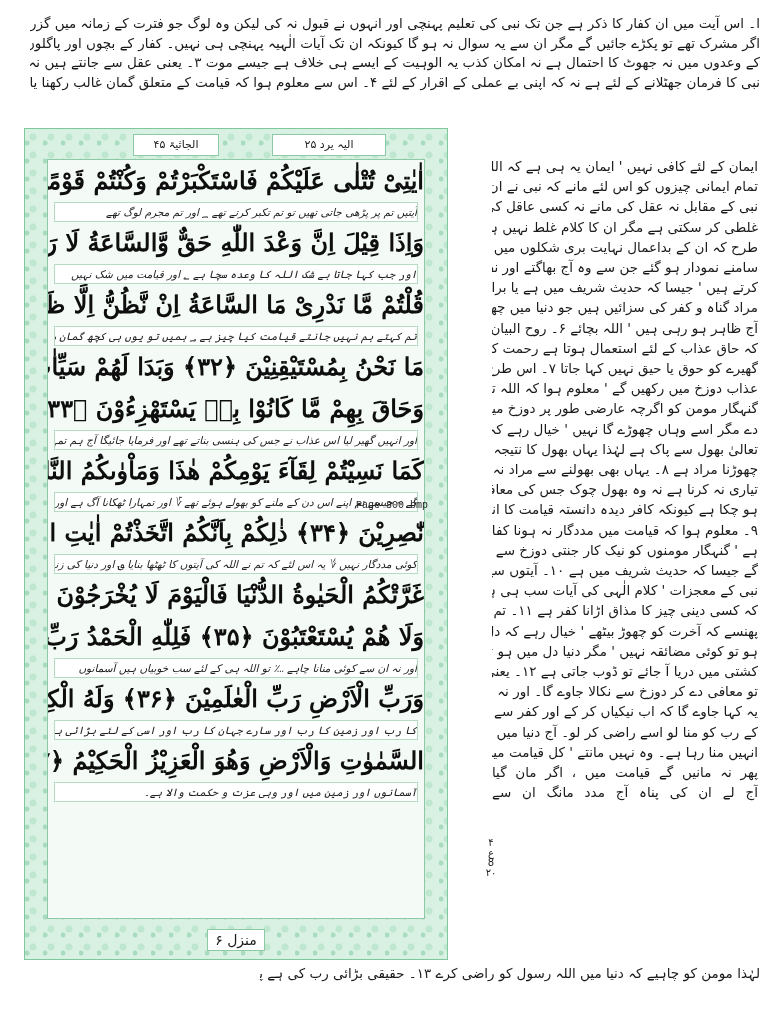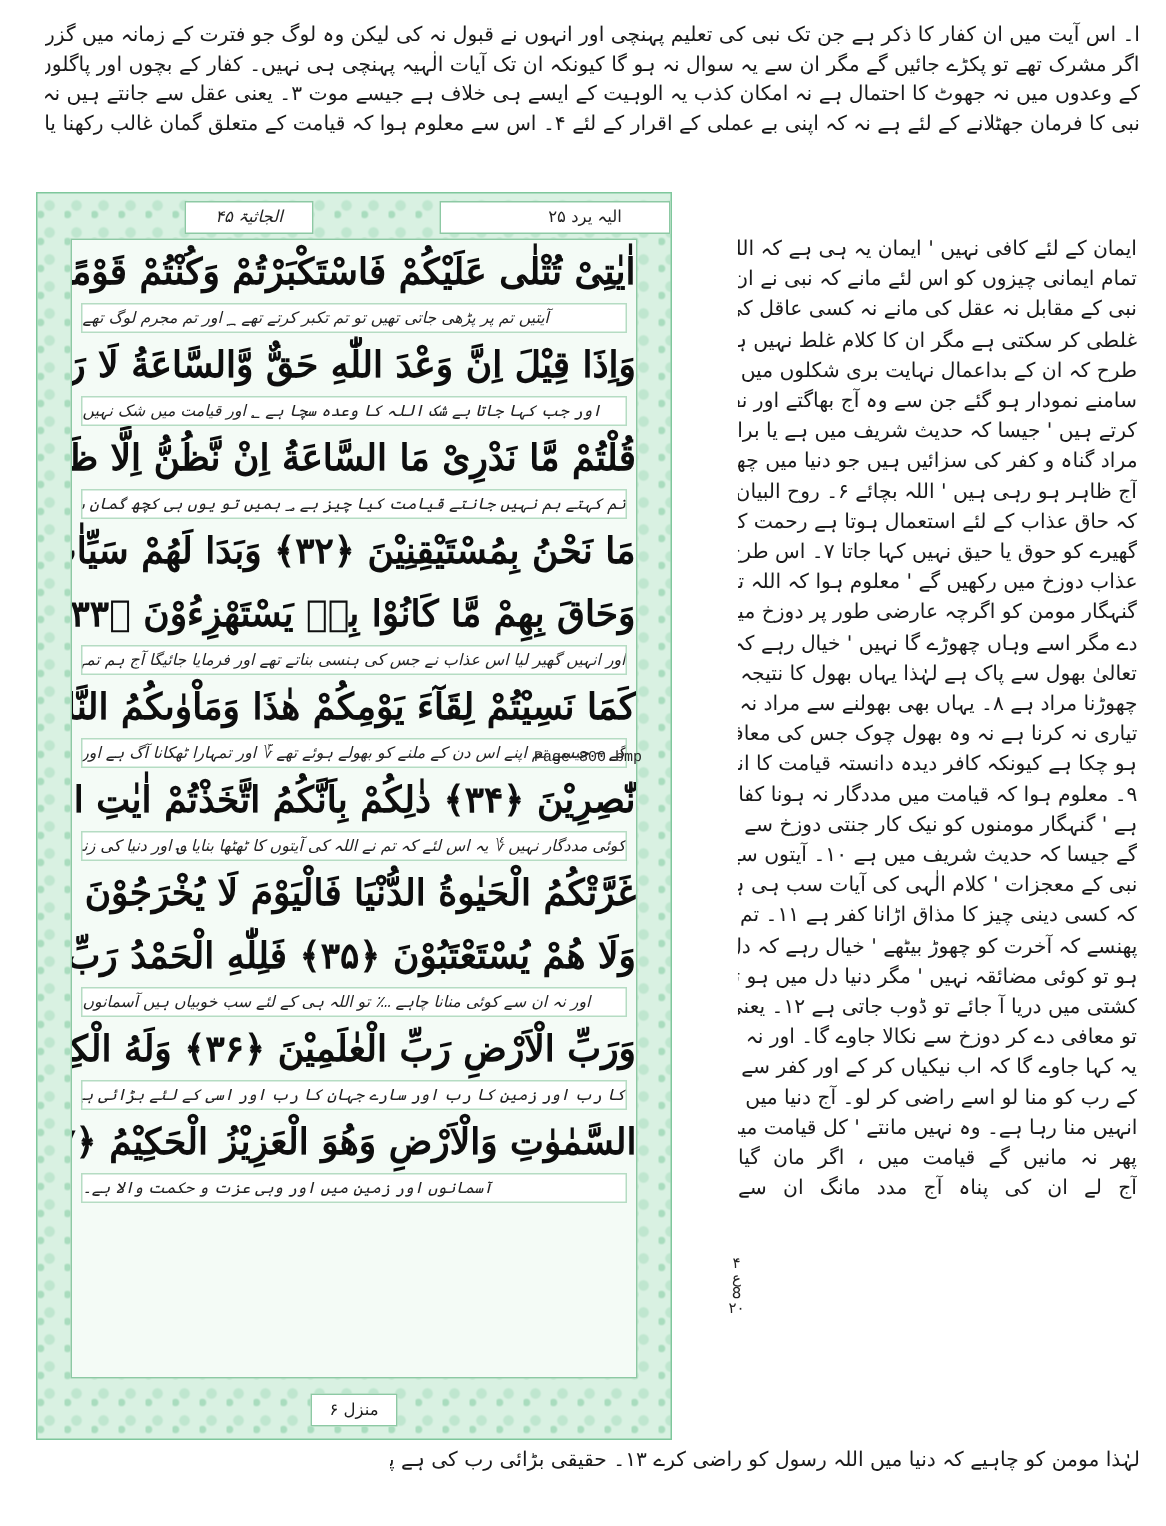--- a/index.html
+++ b/index.html
@@ -7,27 +7,27 @@
   .rtl{direction:rtl;unicode-bidi:embed;}
   .top-notes{position:absolute;left:30px;top:14px;width:730px;}
   .top-notes .line{font-size:13.5px;line-height:19.6px;white-space:nowrap;overflow:hidden;text-align:justify;text-align-last:justify;}
   .frame{position:absolute;left:24px;top:128px;width:424px;height:832px;
     background:
       radial-gradient(circle at 8px 8px,#bfe6cf 3px,transparent 4px) 0 0/18px 18px,
       radial-gradient(circle at 2px 14px,#a9dcbe 2px,transparent 3px) 0 0/18px 18px,
       #d9f1e2;
     border:1px solid #7fc79c;box-sizing:border-box;}
   .hdr{position:absolute;top:5px;height:20px;background:#fff;border:1px solid #8dc9a4;font-size:11px;line-height:20px;text-align:center;color:#222;}
-  .hdr.left{left:98px;width:84px;font-style:italic;}
+  .hdr.left{left:108px;width:84px;}
   .hdr.mid{left:184px;width:48px;font-weight:bold;font-size:13px;margin-top:28px;}
-  .hdr.right{left:268px;width:112px;padding-left:40px;}
+  .hdr.right{left:247px;width:112px;}
   .inner{position:absolute;left:22px;top:30px;width:378px;height:760px;background:#f4fbf6;border:1px solid #8dc9a4;box-sizing:border-box;}
   .ar{font-family:"DejaVu Serif",serif;font-size:24px;line-height:42px;height:42px;text-align:center;white-space:nowrap;overflow:hidden;color:#0e0e0e;font-weight:bold;}
-  .tr{margin:0 6px;background:#fff;border:1px solid #b5dcc3;font-size:10.5px;line-height:18px;height:18px;text-align:left;white-space:nowrap;overflow:hidden;color:#222;font-style:italic;}
-  .manzil{position:absolute;left:182px;bottom:8px;width:56px;height:20px;background:#fff;border:1px solid #8dc9a4;font-size:11px;line-height:20px;text-align:center;}
+  .tr{margin:0 6px;background:#fff;border:1px solid #b5dcc3;font-size:10.5px;line-height:18px;height:18px;text-align:right;white-space:nowrap;overflow:hidden;color:#222;font-style:italic;}
+  .manzil{position:absolute;left:182px;bottom:8px;width:56px;height:20px;background:#fff;border:1px solid #8dc9a4;font-size:14px;line-height:20px;text-align:center;}
   .file-label{position:absolute;left:356px;top:500px;font-family:Liberation Mono, monospace;font-size:10px;color:#222;}
   .side{position:absolute;left:492px;top:156px;width:266px;}
   .side .line{font-size:13.5px;line-height:20.2px;white-space:nowrap;overflow:hidden;text-align:justify;text-align-last:justify;}
   .ruku{position:absolute;left:484px;top:838px;font-size:10px;line-height:10px;text-align:center;color:#222;width:14px;}
   .bottom{position:absolute;top:962px;left:260px;width:500px;}
   .bottom .line{font-size:13.5px;line-height:22px;white-space:nowrap;overflow:hidden;}
 </style>
 </head>
 <body>
 

